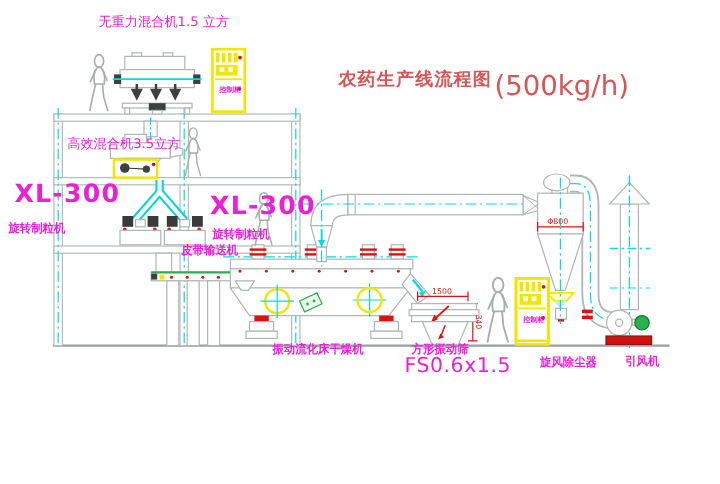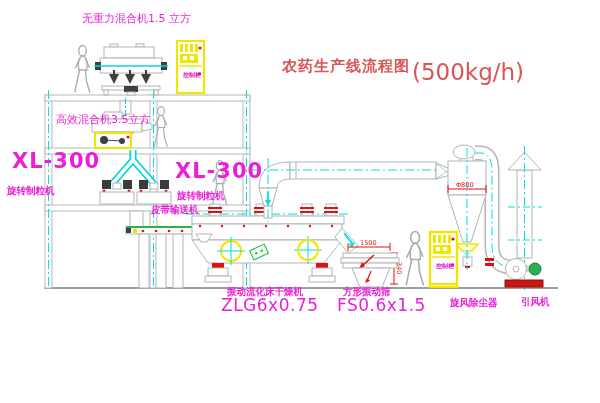--- a/index.html
+++ b/index.html
@@ -304,21 +304,20 @@
 
 <div class="lbl lbl-xl" style="left:12px;top:151px;">XL-300</div>
 <div class="lbl lbl-sm" style="left:7px;top:186px;">旋转制粒机</div>
 
 <div class="lbl lbl-xl" style="left:175px;top:161px;">XL-300</div>
 <div class="lbl lbl-sm" style="left:177px;top:191px;">旋转制粒机</div>
 
 <div class="lbl lbl-sm" style="left:151px;top:205px;">皮带输送机</div>
 
 <div class="lbl lbl-sm" style="left:227px;top:287px;">振动流化床干燥机</div>
-<div class="lbl lbl-model" style="left:221px;top:297px;">ZLG6x0.75</div>
 
 <div class="lbl lbl-sm" style="left:343px;top:287px;">方形振动筛</div>
 <div class="lbl lbl-model" style="left:337px;top:297px;">FS0.6x1.5</div>
 
 <div class="lbl lbl-sm" style="left:450px;top:298px;">旋风除尘器</div>
 <div class="lbl lbl-sm" style="left:521px;top:297px;">引风机</div>
 
 <div class="cab-txt" style="left:183px;top:71px;">控制柜</div>
 <div class="cab-txt" style="left:436px;top:262px;">控制柜</div>
 

